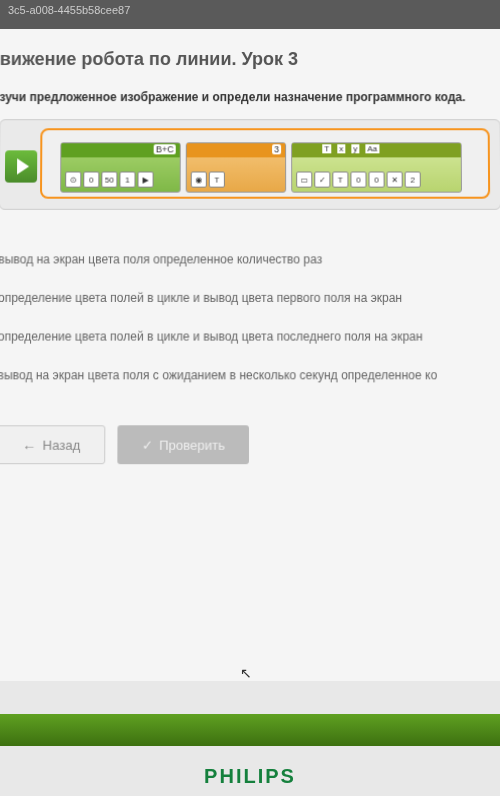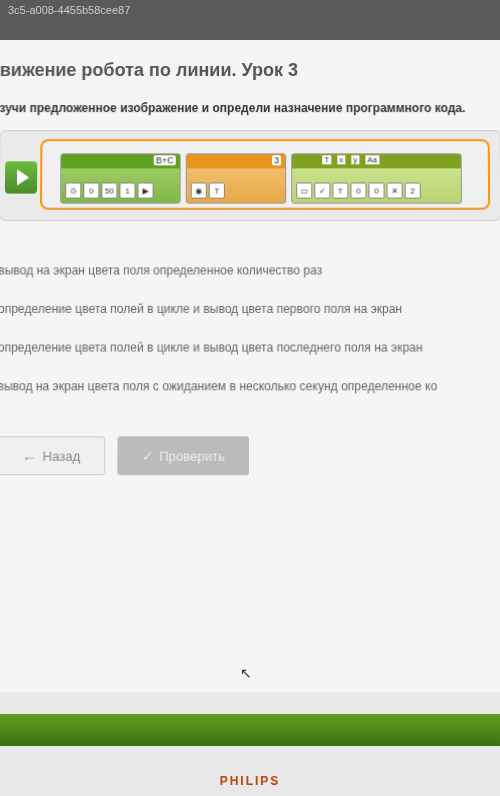--- a/index.html
+++ b/index.html
@@ -9,21 +9,21 @@
       width: 500px;
       height: 796px;
       overflow: hidden;
       position: relative;
     }
     .url-bar {
       background: #5a5a5a;
       color: #ccc;
       font-size: 11px;
       padding: 4px 8px;
-      height: 40px;
+      height: 29px;
     }
     .content-area {
       background: #f5f5f5;
       padding: 20px 0 20px 0;
       min-height: 640px;
       transform: perspective(1200px) rotateX(2deg);
       transform-origin: top center;
     }
     .page-title {
       font-size: 18px;
@@ -199,22 +199,22 @@
       left: 0;
       right: 0;
       height: 32px;
       background: linear-gradient(#5fa021, #3d7010);
     }
     .monitor-brand {
       position: absolute;
       bottom: 8px;
       left: 50%;
       transform: translateX(-50%);
-      color: #c2410c;
-      font-size: 12px;
+      color: #15803d;
+      font-size: 20px;
       font-weight: bold;
       letter-spacing: 2px;
     }
     .cursor {
       position: absolute;
       bottom: 115px;
       left: 48%;
       font-size: 14px;
       color: #333;
     }

